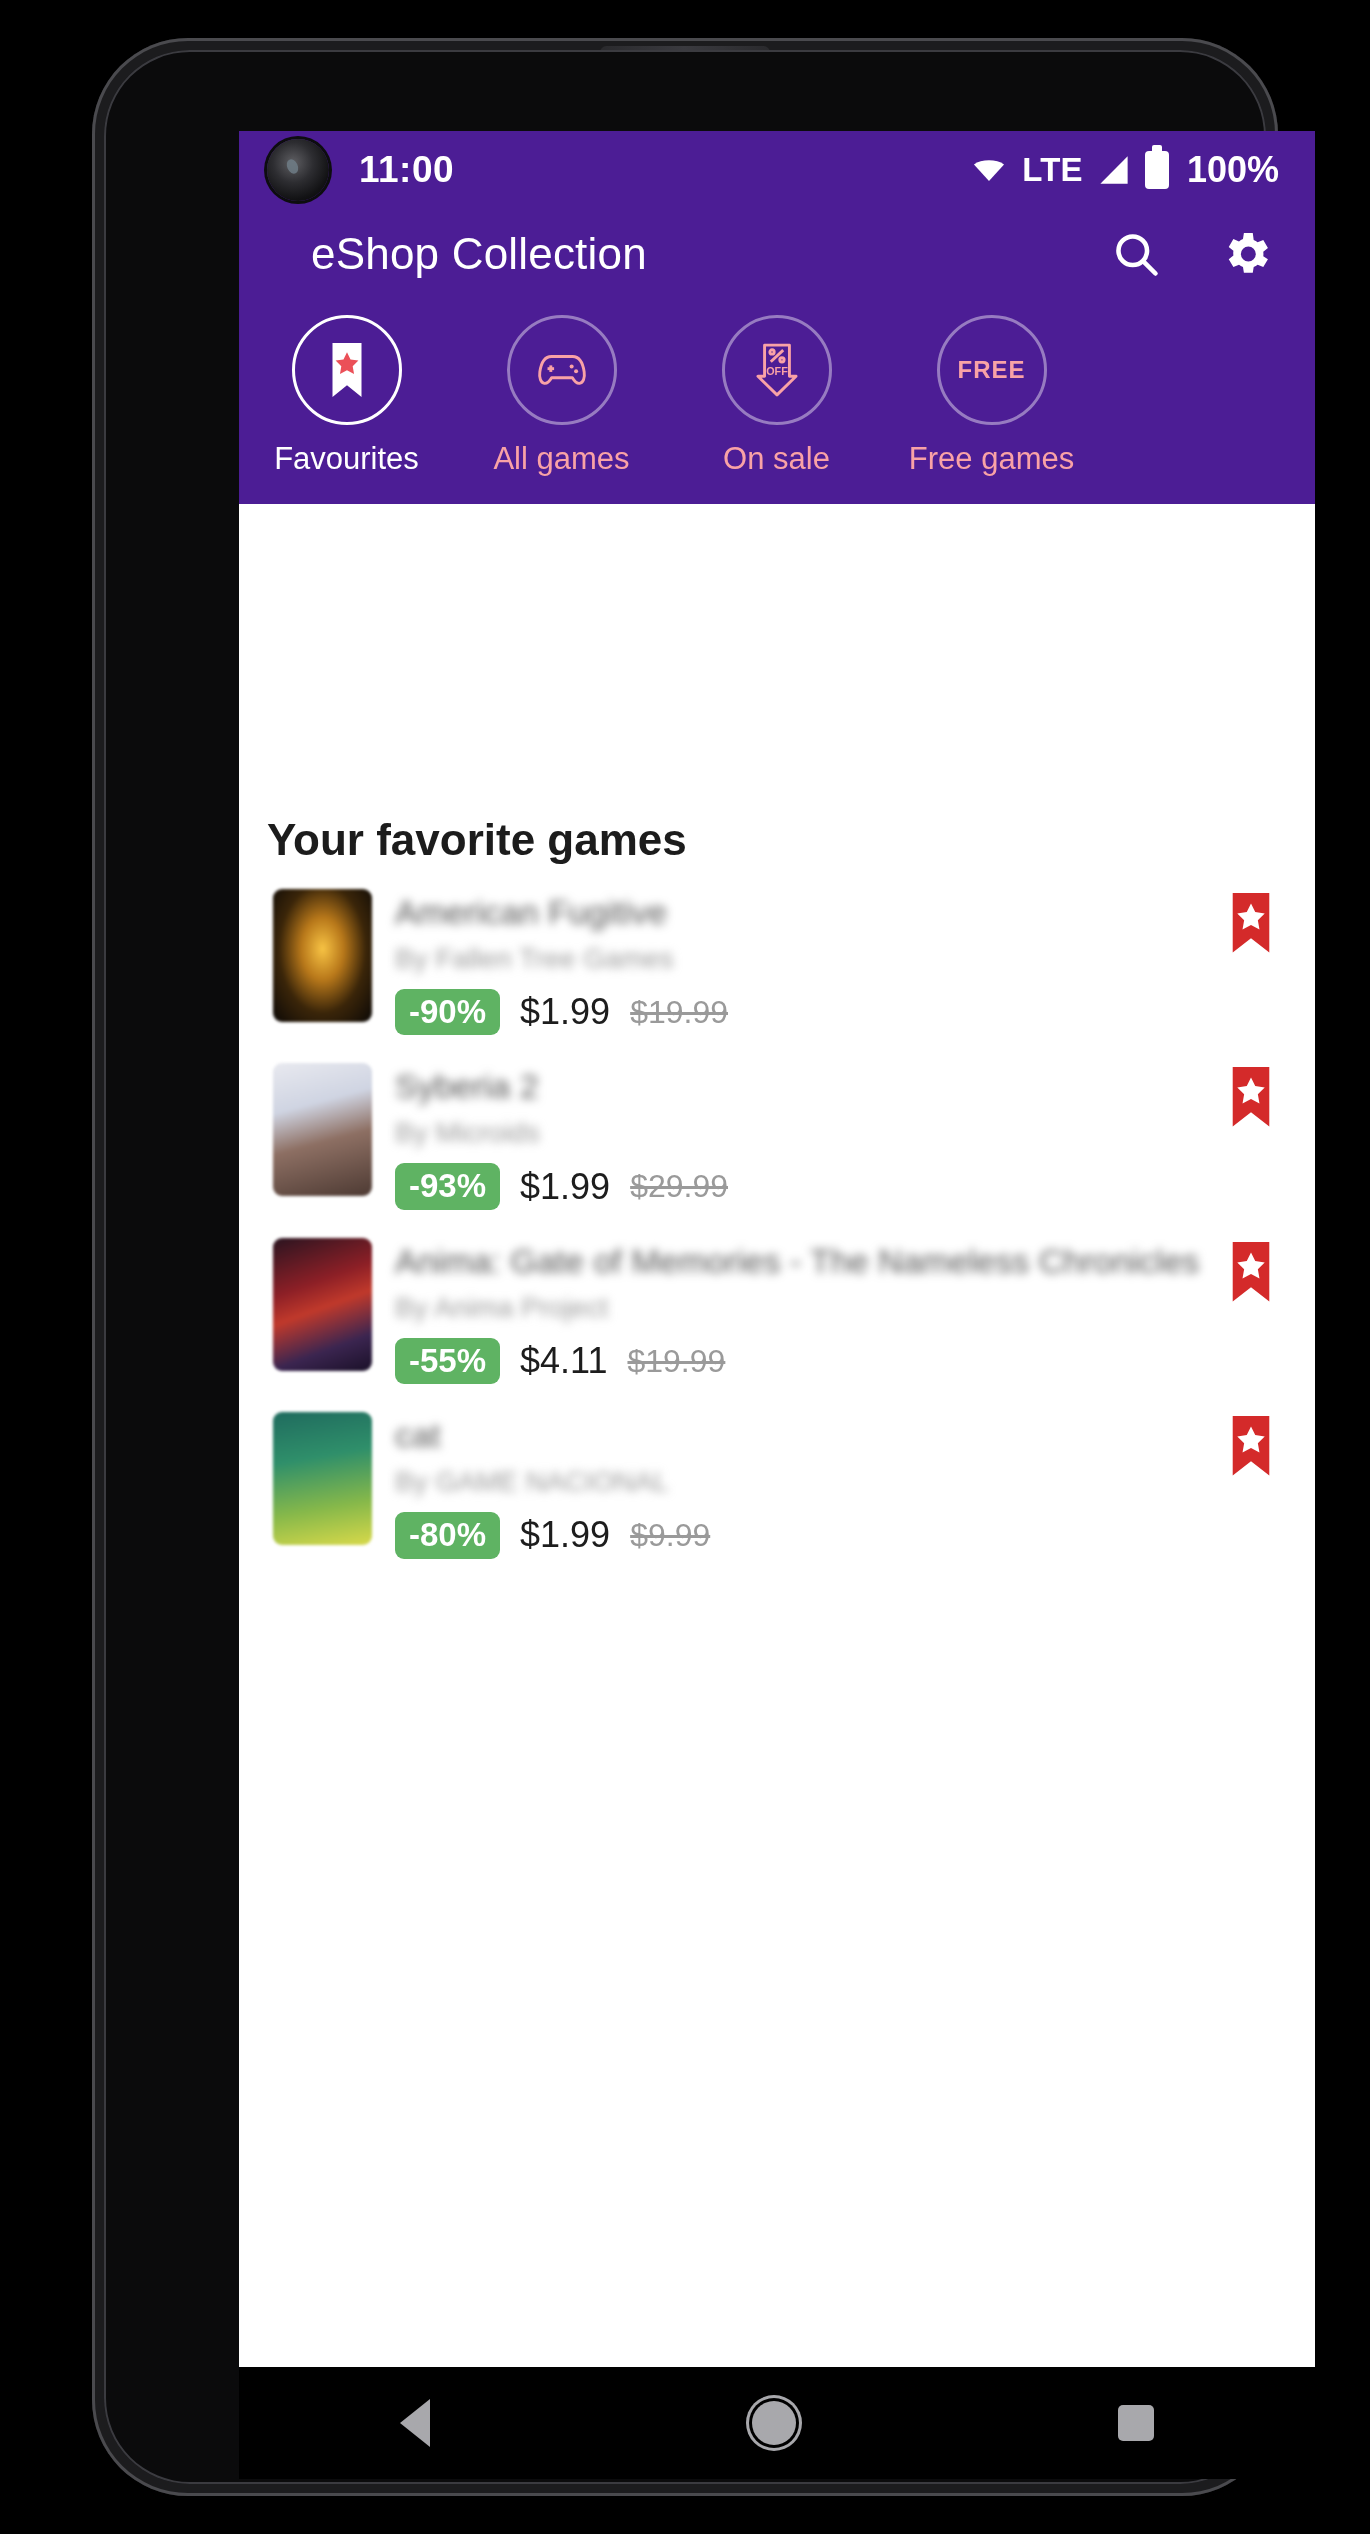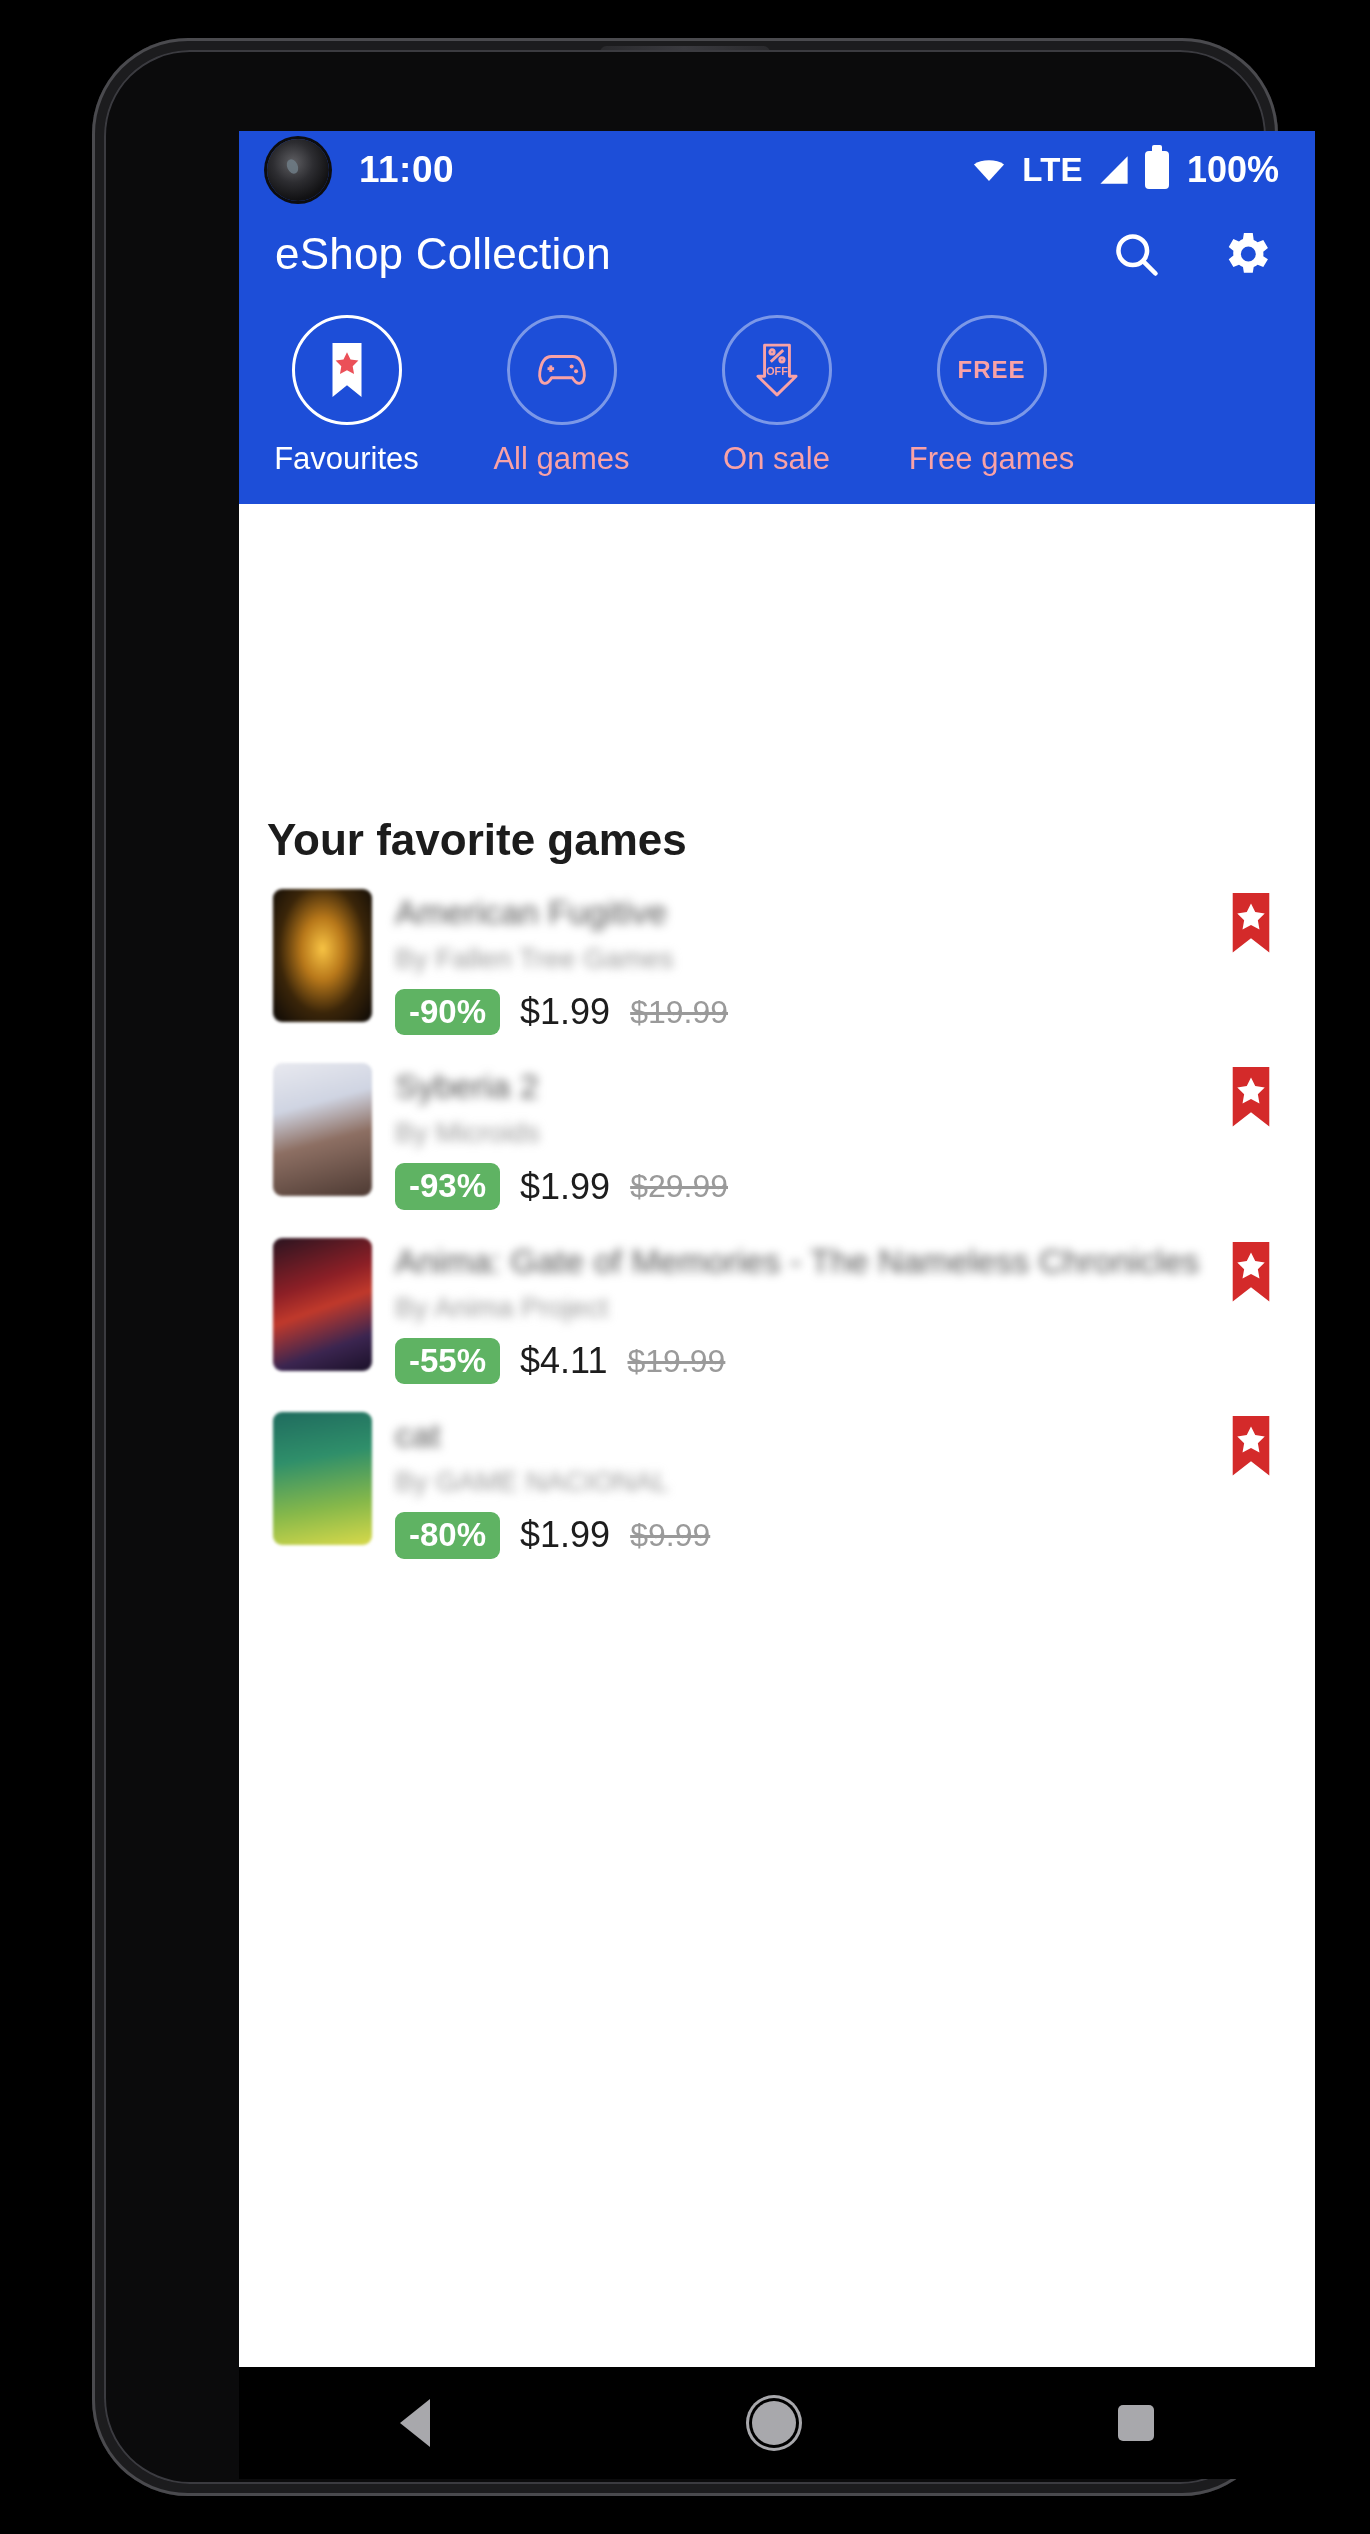--- a/index.html
+++ b/index.html
@@ -20,42 +20,42 @@
   .btn-power{position:absolute;right:-6px;top:560px;width:11px;height:118px;
          border-radius:5px;background:linear-gradient(90deg,#5a5a62,#c9c9d4);}
   .btn-vol{position:absolute;right:-5px;top:870px;width:9px;height:220px;
          border-radius:5px;background:linear-gradient(90deg,#303035,#46464c);}
 
   
   .screen{position:absolute;left:147px;top:93px;width:1076px;height:2348px;
           background:#ffffff;overflow:hidden;}
 
   
-  .appheader{background:#1d4ed8;padding:0;position:relative;}
+  .appheader{background:#4c1d95;padding:0;position:relative;}
   .statusbar{height:78px;display:flex;align-items:center;
              padding:0 36px 0 28px;color:#fff;}
   .punchhole{width:62px;height:62px;border-radius:50%;
              background:radial-gradient(circle at 42% 38%,#5e5e62 0%,#2d2d31 38%,#121214 70%,#050506 100%);
              box-shadow:0 0 0 3px #0d0d0f;position:relative;flex:0 0 auto;}
   .punchhole::after{content:"";position:absolute;left:18px;top:20px;width:15px;height:15px;
              border-radius:50%;background:#6f7d86;opacity:.85;
              transform:rotate(-25deg) scaleX(.7);}
   .clock{font-size:37px;font-weight:700;margin-left:30px;letter-spacing:.5px;}
   .status-right{margin-left:auto;display:flex;align-items:center;gap:14px;}
   .ico-wifi{width:38px;height:38px;position:relative;}
   .ico-wifi svg{display:block;}
   .lte{font-size:33px;font-weight:700;letter-spacing:.3px;}
   .ico-signal{width:34px;height:30px;}
   .ico-batt{width:24px;height:38px;border-radius:4px;background:#fff;position:relative;}
   .ico-batt::before{content:"";position:absolute;left:7px;top:-6px;width:10px;height:6px;
              border-radius:2px 2px 0 0;background:#fff;}
   .batt-pct{font-size:36px;font-weight:700;margin-left:4px;}
 
   .titlebar{display:flex;align-items:center;padding:16px 40px 10px 36px;}
-  .apptitle{color:#fff;font-size:44px;font-weight:400;letter-spacing:.2px;}
+  .apptitle{color:#fff;font-size:44px;font-weight:400;letter-spacing:.2px;margin-left:36px;}
   .title-actions{margin-left:auto;display:flex;align-items:center;gap:52px;}
   .icon-btn{width:58px;height:58px;display:flex;align-items:center;justify-content:center;}
 
   
   .cats{display:flex;align-items:flex-start;padding:22px 0 26px 0;overflow:hidden;}
   .cat{flex:0 0 auto;width:215px;display:flex;flex-direction:column;align-items:center;
        color:#F9A2A6;}
   .cat.active{color:#ffffff;}
   .cat-circle{width:104px;height:104px;border-radius:50%;
        border:3px solid rgba(255,255,255,.42);display:flex;align-items:center;

